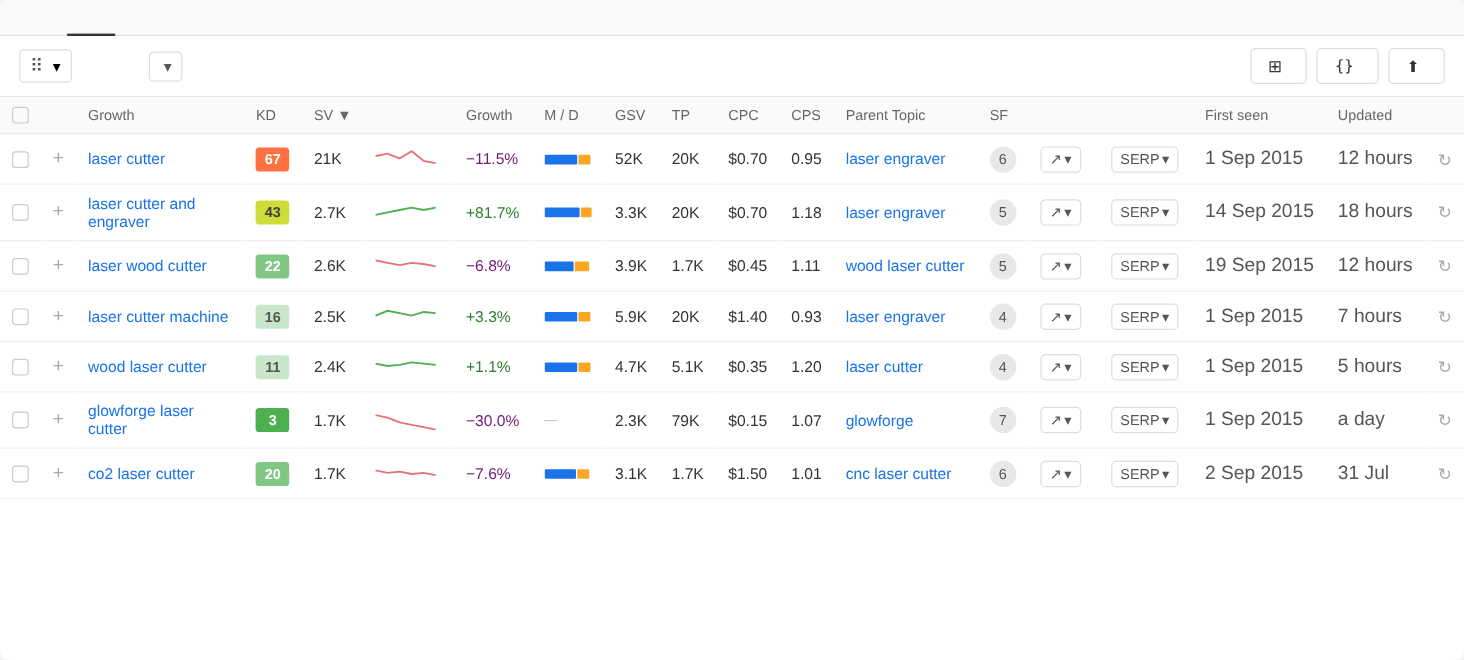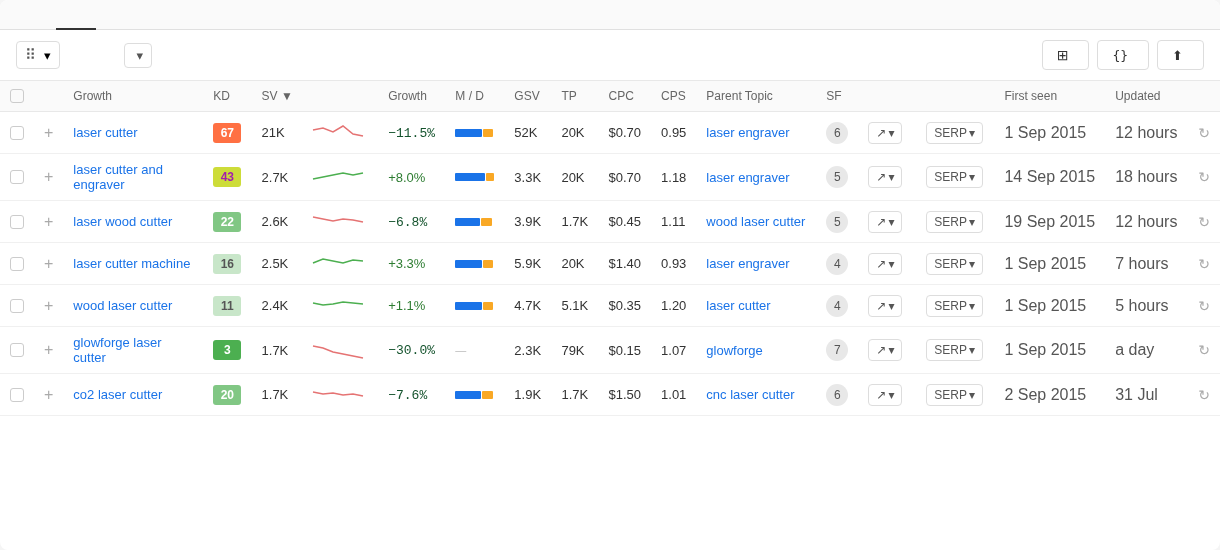--- a/index.html
+++ b/index.html
@@ -49,28 +49,28 @@
     .col-updated { width: 90px; }
     .col-refresh { width: 28px; }
 
     .checkbox { width: 14px; height: 14px; border: 1px solid #ccc; border-radius: 3px; cursor: pointer; }
     .add-btn { color: #aaa; cursor: pointer; font-size: 16px; line-height: 1; }
     
     .keyword-link { color: #1a73e8; text-decoration: none; font-weight: 400; }
     
     .kd-badge { display: inline-flex; align-items: center; justify-content: center; width: 28px; height: 20px; border-radius: 3px; font-weight: 600; font-size: 12px; color: #fff; }
     .kd-green { background: #4caf50; }
-    .kd-yellow { background: #cddc39; color: #a21caf; }
+    .kd-yellow { background: #cddc39; color: #404040; }
     .kd-light-green { background: #81c784; }
     .kd-very-light { background: #c8e6c9; color: #555; }
     .kd-orange-red { background: #ff7043; }
     
     .sv-value { font-weight: 500; }
     .growth-pos { color: #2e7d32; font-weight: 500; }
-    .growth-neg { color: #14532d; font-weight: 500; font-family: Liberation Mono, monospace; }
+    .growth-neg { color: #701a75; font-weight: 500; }
     
     
     .md-bar { display: flex; align-items: center; gap: 1px; }
     .bar-blue { height: 8px; background: #1a73e8; border-radius: 1px; }
     .bar-yellow { height: 8px; background: #f9a825; border-radius: 1px; }
     
     .parent-link { color: #1a73e8; text-decoration: none; }
     
     .sf-badge { display: inline-flex; align-items: center; justify-content: center; width: 22px; height: 22px; border-radius: 50%; background: #e8e8e8; font-size: 12px; font-weight: 500; color: #555; }
     
@@ -239,21 +239,21 @@
     </td>
     <td class="col-sv">
       <span class="sv-value">2.7K</span>
     </td>
     <td class="col-chart">
       <svg class="sparkline-svg" width="55" height="22">
         <polyline points="0,14 10,12 20,10 30,8 40,10 50,8" fill="none" stroke="#4caf50" stroke-width="1.5"></polyline>
       </svg>
     </td>
     <td class="col-growth">
-      <span class="growth-pos">+8.0%</span>
+      <span class="growth-pos">+81.7%</span>
     </td>
     <td class="col-md">
       <div class="md-bar">
         <div class="bar-blue" style="width:29.25px;"></div>
         <div class="bar-yellow" style="width:8.75px;"></div>
        </div>
     </td>
     <td class="col-gsv">
       <span>3.3K</span>
     </td>
@@ -595,21 +595,21 @@
     <td class="col-growth">
       <span class="growth-neg">−7.6%</span>
     </td>
     <td class="col-md">
       <div class="md-bar">
         <div class="bar-blue" style="width:26.1px;"></div>
         <div class="bar-yellow" style="width:10.5px;"></div>
        </div>
     </td>
     <td class="col-gsv">
-      <span>1.9K</span>
+      <span>3.1K</span>
     </td>
     <td class="col-tp">
       <span>1.7K</span>
     </td>
     <td class="col-cpc">
       <span>$1.50</span>
     </td>
     <td class="col-cps">
       <span>1.01</span>
     </td>

